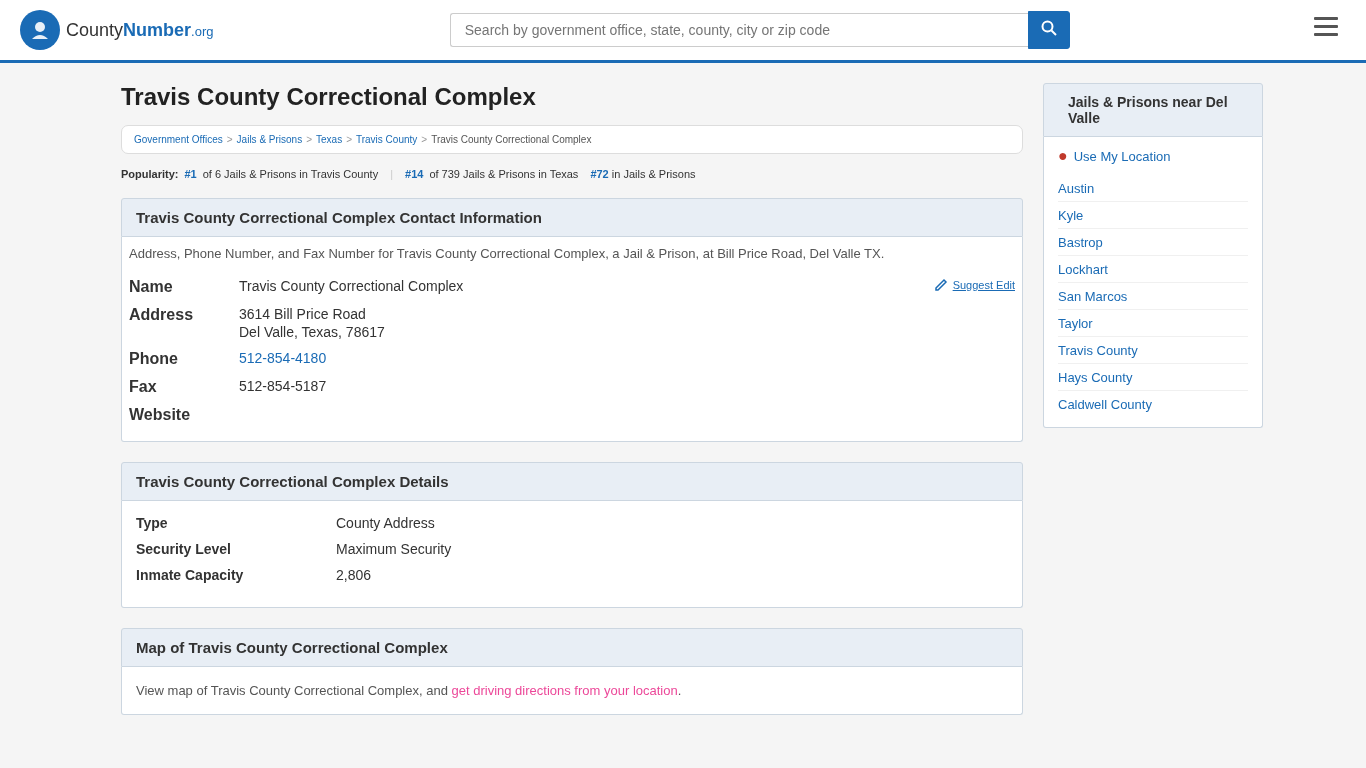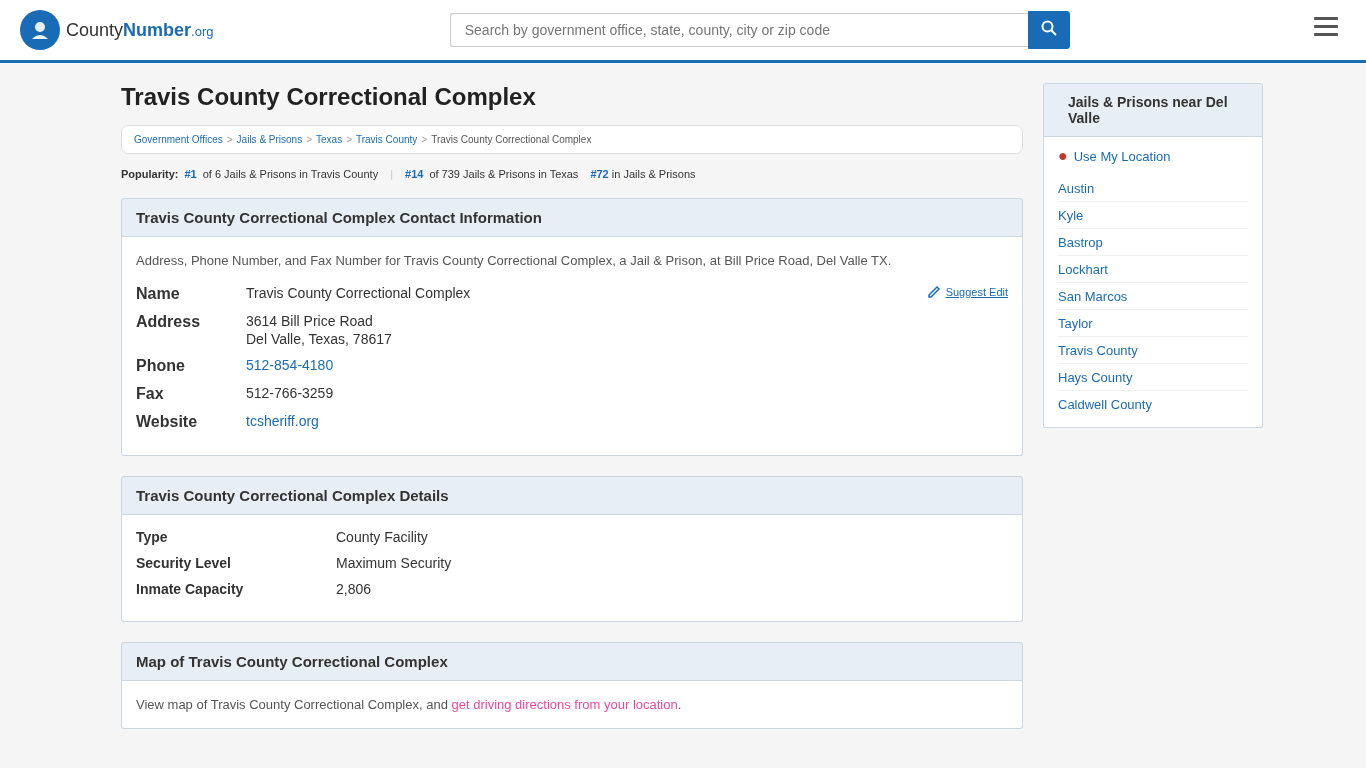--- a/index.html
+++ b/index.html
@@ -129,21 +129,21 @@
       color: #333;
       margin-bottom: 0;
       border-radius: 3px 3px 0 0;
     }
 
     
     .info-section {
       border: 1px solid #ccd6e0;
       border-top: none;
       background: #fff;
-      padding: 14px;
+      padding: 7px;
       margin-bottom: 20px;
       border-radius: 0 0 3px 3px;
     }
     .info-description {
       font-size: 13px;
       color: #555;
       margin-bottom: 14px;
       line-height: 1.5;
     }
     .info-row {
@@ -360,36 +360,33 @@
 
       <div class="info-row">
         <span class="info-label">Phone</span>
         <span class="info-value">
           <a href="tel:512-854-4180">512-854-4180</a>
         </span>
       </div>
 
       <div class="info-row">
         <span class="info-label">Fax</span>
-        <span class="info-value">512-766-3259</span>
+        <span class="info-value">512-854-5187</span>
       </div>
 
       <div class="info-row">
         <span class="info-label">Website</span>
-        <span class="info-value">
-          <a href="#">tcsheriff.org</a>
-        </span>
       </div>
     </div>
 
     <div class="section-header">Travis County Correctional Complex Details</div>
     <div class="details-section">
       <div class="detail-row">
         <span class="detail-label">Type</span>
-        <span class="detail-value">County Facility</span>
+        <span class="detail-value">County Address</span>
       </div>
       <div class="detail-row">
         <span class="detail-label">Security Level</span>
         <span class="detail-value">Maximum Security</span>
       </div>
       <div class="detail-row">
         <span class="detail-label">Inmate Capacity</span>
         <span class="detail-value">2,806</span>
       </div>
     </div>

